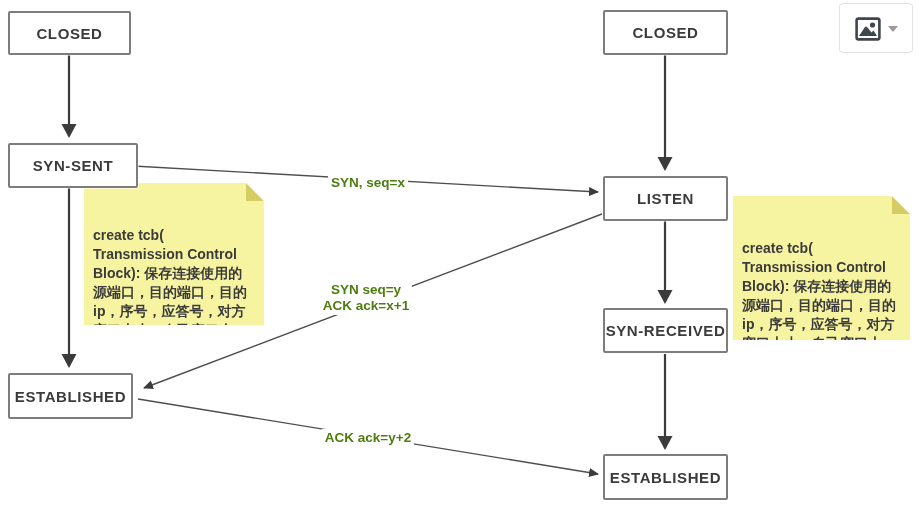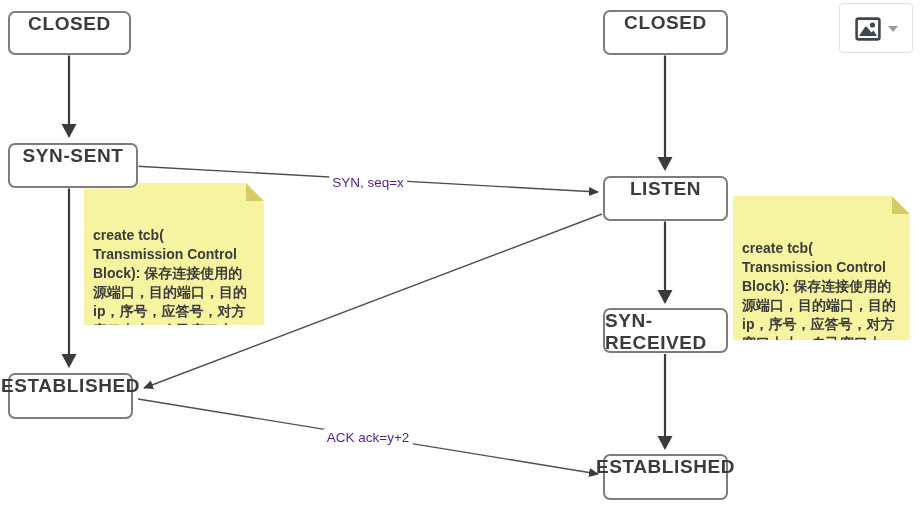--- a/index.html
+++ b/index.html
@@ -10,25 +10,26 @@
     position: relative;
     overflow: hidden;
   }
   #stage { position: absolute; inset: 0; width: 922px; height: 509px; }
 
   
   .node {
     position: absolute;
     background: #ffffff;
     border: 2px solid #7d7d7d;
-    border-radius: 7px;
+    border-radius: 2px;
     display: flex;
+    align-items: center;
     justify-content: center;
     font-weight: bold;
-    font-size: 19px;
+    font-size: 15px;
     letter-spacing: 0.6px;
     color: #3b3b3b;
     box-shadow: 0 0 0 1px rgba(255,255,255,0.5);
   }
 
   
   .note {
     position: absolute;
     background: #f7f4a1;
     color: #3b3b3b;
@@ -49,22 +50,22 @@
   
   #edge-layer { position: absolute; left: 0; top: 0; pointer-events: none; }
   .v-edge { stroke: #3b3b3b; stroke-width: 2.2; fill: none; }
   .d-edge { stroke: #4e4e4e; stroke-width: 1.4; fill: none; }
 
   
   .edge-label {
     position: absolute;
     transform: translate(-50%, -50%);
     background: #ffffff;
-    color: #4c1d95;
-    font-weight: normal;
+    color: #4d7c0f;
+    font-weight: bold;
     font-size: 13.5px;
     line-height: 16px;
     text-align: center;
     padding: 1px 3px;
     white-space: nowrap;
   }
   .edge-label span { display: block; }
 
   
   #image-toolbar {
@@ -136,20 +137,24 @@
     <path class="v-edge" d="M665,221 L665,302" marker-end="url(#ah-big)"></path>
     <path class="v-edge" d="M665,354 L665,448" marker-end="url(#ah-big)"></path>
 
     <path class="d-edge" d="M133,166 L598,192" marker-end="url(#ah-small)"></path>
     <path class="d-edge" d="M602,214 L144,388" marker-end="url(#ah-small)"></path>
     <path class="d-edge" d="M138,399 L598,474" marker-end="url(#ah-small)"></path>
   </svg>
 
   <div class="edge-label" style="left:368px; top:183px;">SYN, seq=x</div>
 
+  <div class="edge-label" style="left:366px; top:298px;">
+    <span>SYN seq=y</span>
+    <span>ACK ack=x+1</span>
+  </div>
 
   <div class="edge-label" style="left:368px; top:438px;">ACK ack=y+2</div>
 
   <div class="node" style="left:8px; top:11px; width:123px; height:44px;">
     <span>CLOSED</span>
   </div>
   <div class="node" style="left:8px; top:143px; width:130px; height:45px;">
     <span>SYN-SENT</span>
   </div>
   <div class="node" style="left:8px; top:373px; width:125px; height:46px;">

